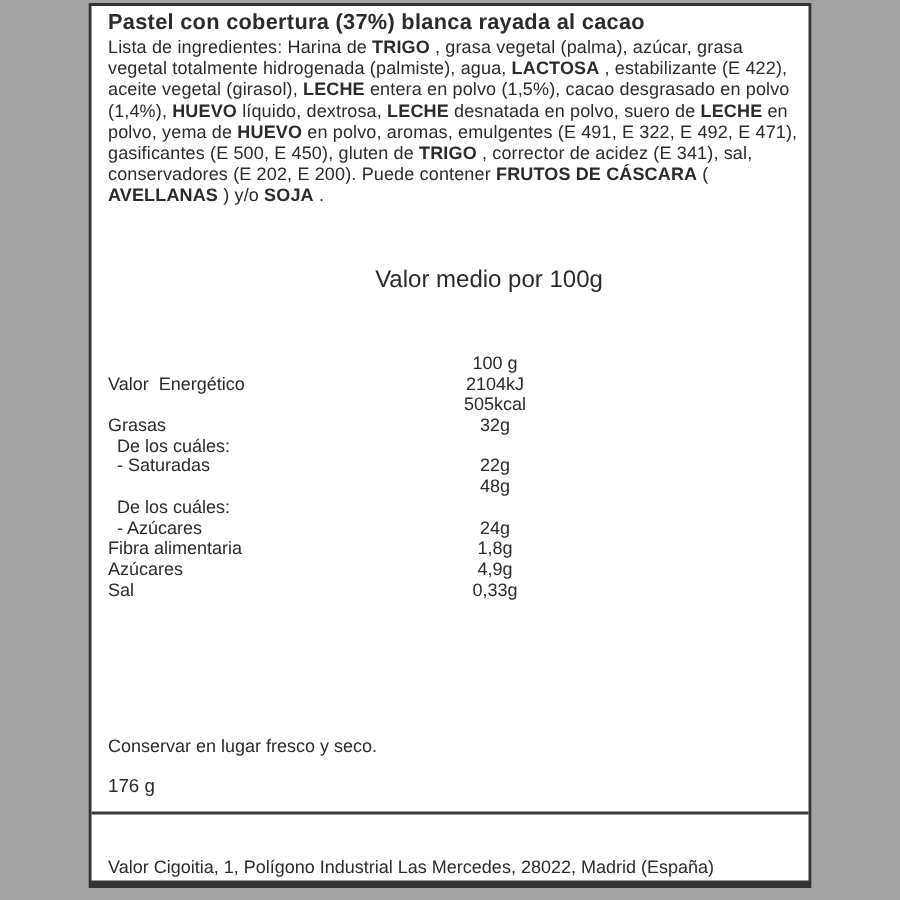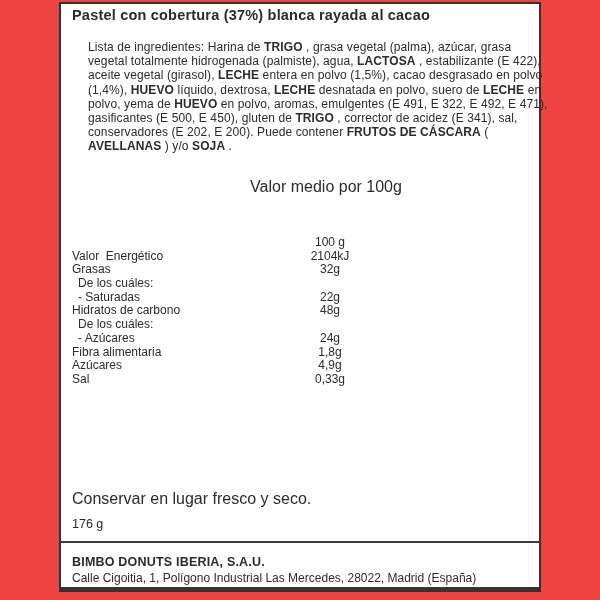--- a/index.html
+++ b/index.html
@@ -9,21 +9,21 @@
     height: 600px;
     background: #ffffff;
     font-family: "Liberation Sans", "DejaVu Sans", sans-serif;
     color: #2b2b2b;
     -webkit-font-smoothing: antialiased;
   }
   #stage {
     position: relative;
     width: 600px;
     height: 600px;
-    background: #ef4444;
+    background: #a3a3a3;
     overflow: hidden;
   }
   .label-box {
     position: absolute;
     left: 59px;
     top: 2px;
     width: 482px;
     height: 590px;
     box-sizing: border-box;
     border: 2px solid #333333;
@@ -40,21 +40,21 @@
     line-height: 18px;
     font-weight: bold;
     letter-spacing: 0.2px;
     white-space: nowrap;
   }
   .ingredients {
     position: absolute;
     top: 20px;
     left: 11px;
     width: 464px;
-    margin: 16px;
+    margin: 0;
     font-size: 12px;
     line-height: 14.2px;
     letter-spacing: 0.1px;
   }
   .ingredients .b { font-weight: bold; }
   .valor-header {
     position: absolute;
     top: 174px;
     left: 52px;
     right: 0;
@@ -85,21 +85,21 @@
     left: 194px;
     top: 0;
     width: 150px;
     text-align: center;
     white-space: pre;
   }
   .storage-note {
     position: absolute;
     top: 486px;
     left: 11px;
-    font-size: 16px;
+    font-size: 12px;
   }
   .net-weight {
     position: absolute;
     top: 513px;
     left: 11px;
     font-size: 12.5px;
     font-weight: normal;
   }
   .divider {
     position: absolute;
@@ -139,33 +139,36 @@
     <div class="ntable">
         <div class="nrow">
           <span class="nlabel"></span>
           <span class="nvalue">100 g</span>
         </div>
         <div class="nrow">
           <span class="nlabel">Valor  Energético</span>
           <span class="nvalue">2104kJ</span>
         </div>
         <div class="nrow">
+          <span class="nlabel"></span>
+          <span class="nvalue">505kcal</span>
+        </div>
+        <div class="nrow">
           <span class="nlabel">Grasas</span>
           <span class="nvalue">32g</span>
         </div>
         <div class="nrow indent">
           <span class="nlabel">De los cuáles:</span>
           <span class="nvalue"></span>
         </div>
         <div class="nrow indent">
           <span class="nlabel">- Saturadas</span>
           <span class="nvalue">22g</span>
         </div>
         <div class="nrow">
-          <span class="nlabel">Hidratos de carbono</span>
           <span class="nvalue">48g</span>
         </div>
         <div class="nrow indent">
           <span class="nlabel">De los cuáles:</span>
           <span class="nvalue"></span>
         </div>
         <div class="nrow indent">
           <span class="nlabel">- Azúcares</span>
           <span class="nvalue">24g</span>
         </div>
@@ -182,18 +185,17 @@
           <span class="nvalue">0,33g</span>
         </div>
       </div>
 
     <div class="storage-note">Conservar en lugar fresco y seco.</div>
 
     <div class="net-weight">176 g</div>
 
     <div class="divider"></div>
 
-    <div class="company-name">BIMBO DONUTS IBERIA, S.A.U.</div>
-
-    <div class="company-address">Calle Cigoitia, 1, Polígono Industrial Las Mercedes, 28022, Madrid (España)</div>
+
+    <div class="company-address">Valor Cigoitia, 1, Polígono Industrial Las Mercedes, 28022, Madrid (España)</div>
 
   </div>
 </div>
 
 </body></html>

